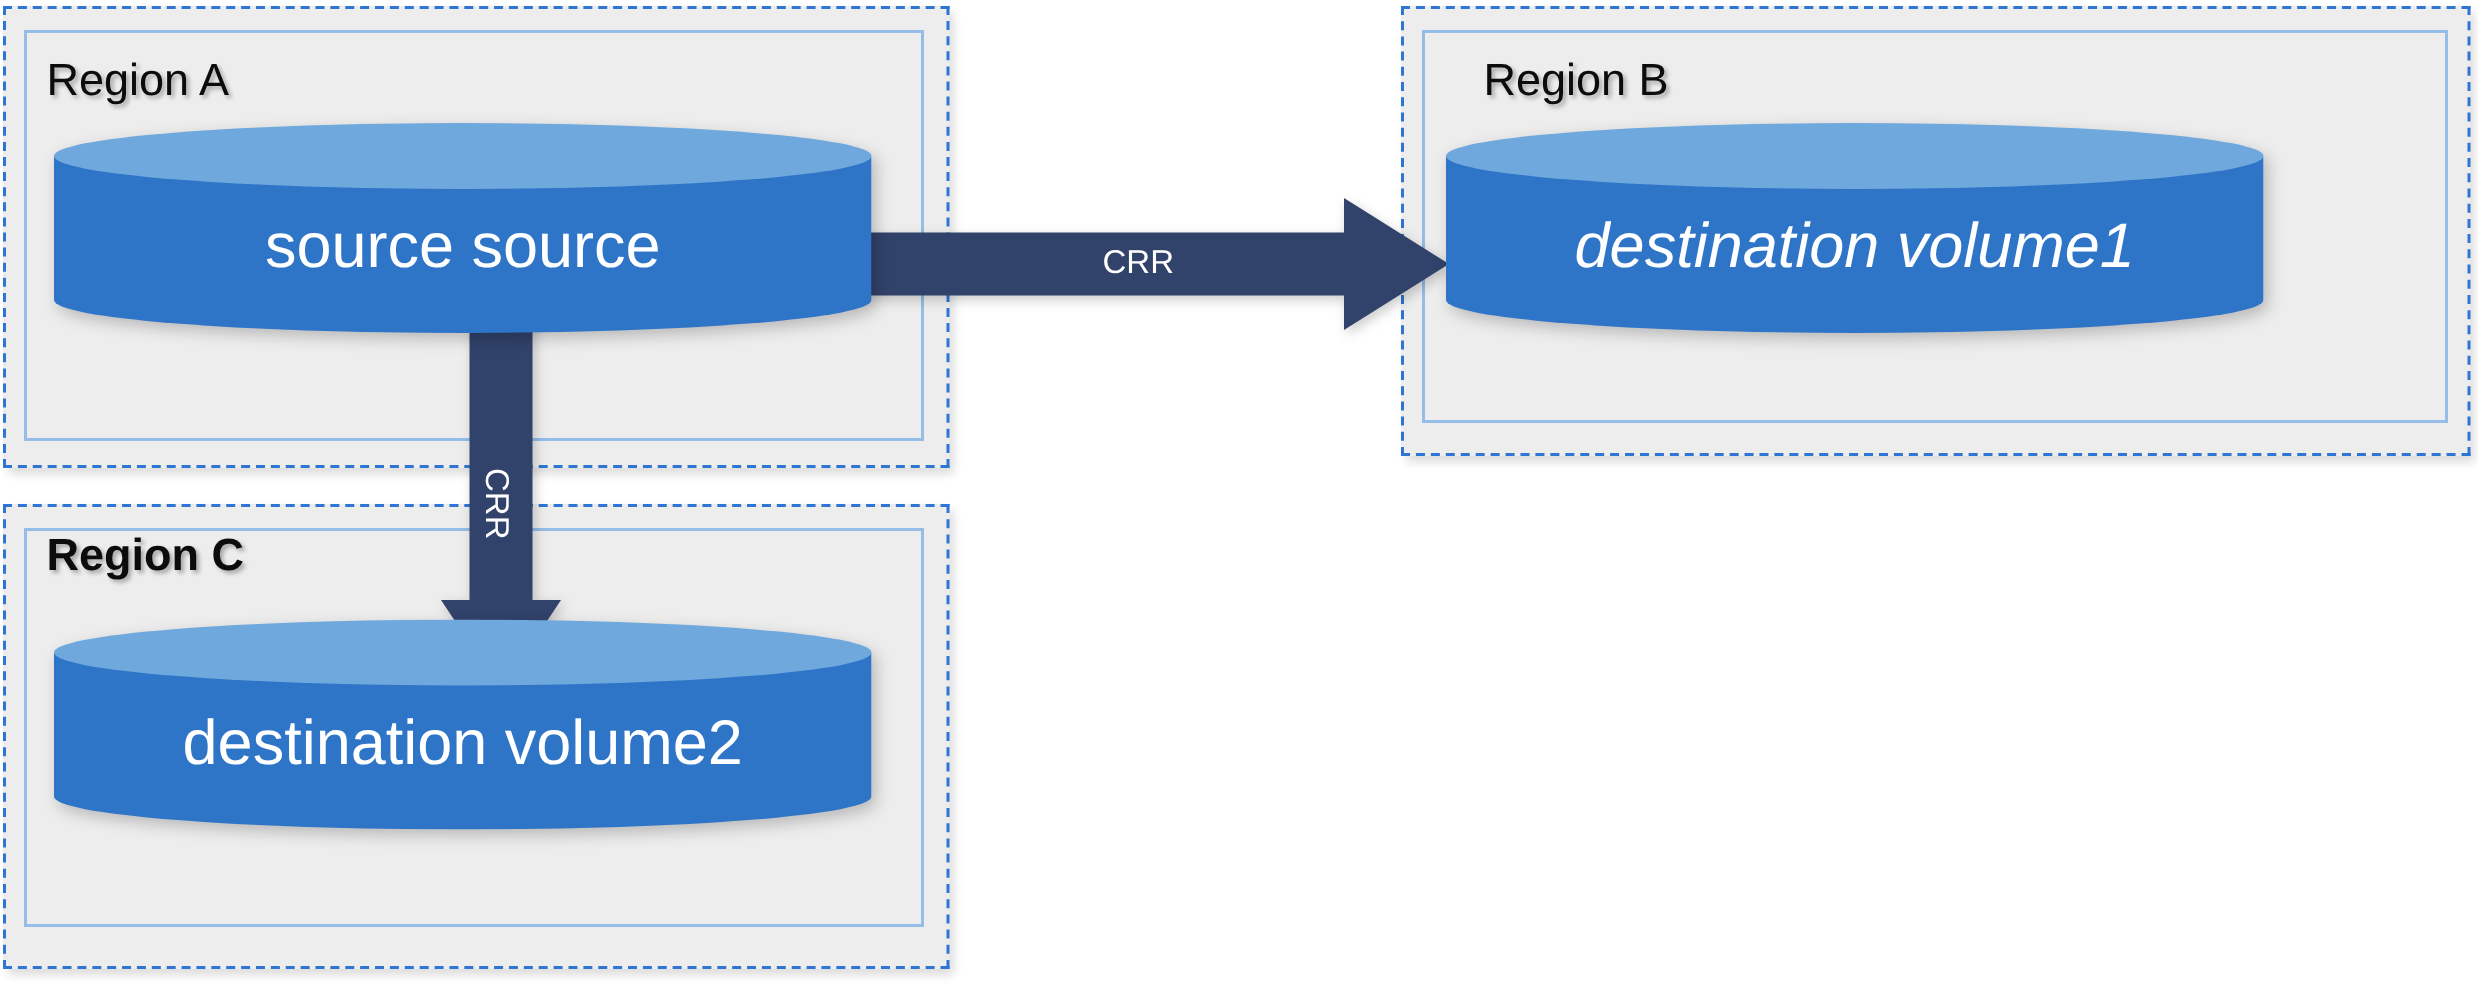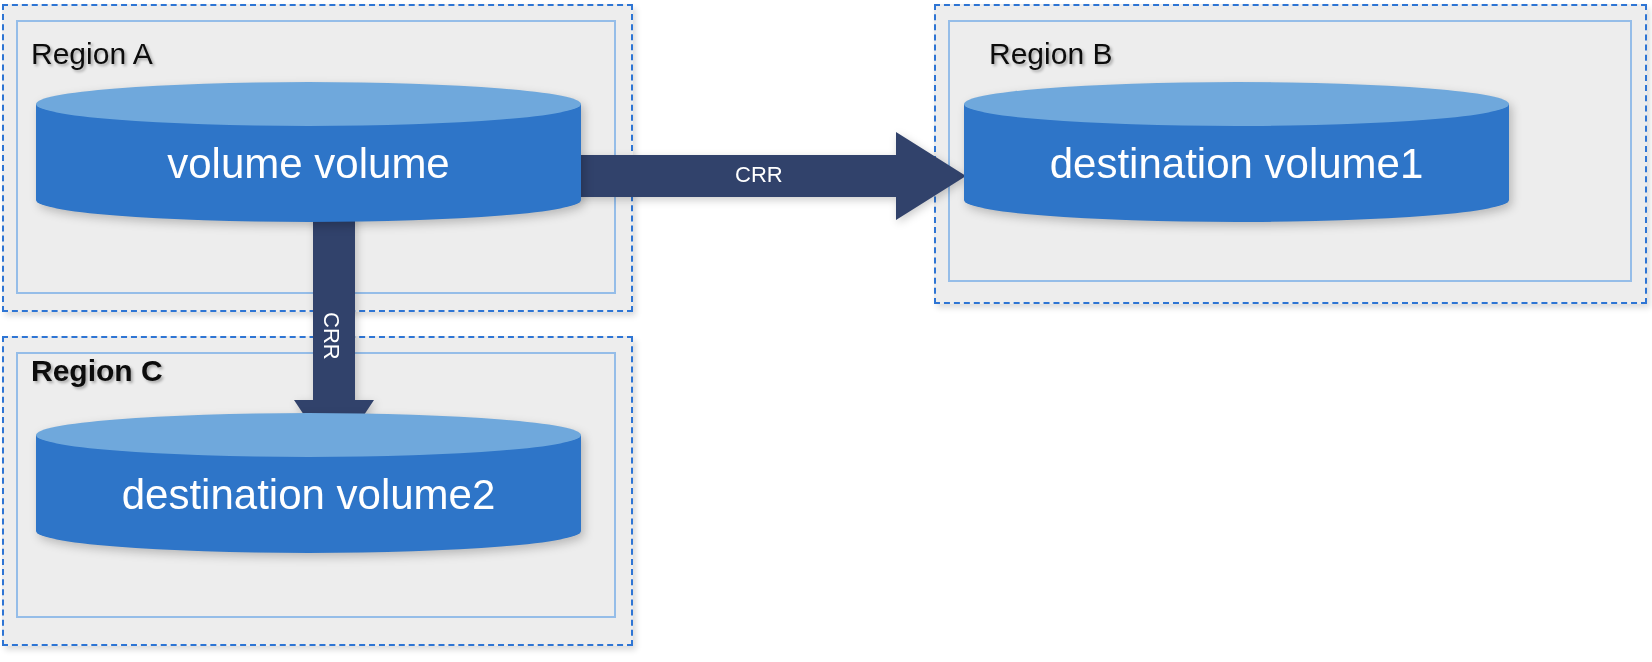--- a/index.html
+++ b/index.html
@@ -121,29 +121,29 @@
     </svg>
   </div>
   <div class="arrow-label-v" style="left:343px; top:312px;">CRR</div>
 
   <div class="cylinder" style="left:36px; top:82px; width:545px; height:140px;">
     <svg viewBox="0 0 545 140" preserveAspectRatio="none" aria-hidden="true">
       <path d="M0,22 L0,118 A272.5,22 0 0 0 545,118 L545,22 Z" fill="#2E75C8"></path>
       <ellipse cx="272.5" cy="22" rx="272.5" ry="22" fill="#6FA8DC"></ellipse>
     </svg>
   </div>
-  <div class="cyl-label" style="left:36px; top:141px; width:545px;">volume volume</div>
+  <div class="cyl-label" style="left:36px; top:141px; width:545px;">source source</div>
 
   <div class="cylinder" style="left:964px; top:82px; width:545px; height:140px;">
     <svg viewBox="0 0 545 140" preserveAspectRatio="none" aria-hidden="true">
       <path d="M0,22 L0,118 A272.5,22 0 0 0 545,118 L545,22 Z" fill="#2E75C8"></path>
       <ellipse cx="272.5" cy="22" rx="272.5" ry="22" fill="#6FA8DC"></ellipse>
     </svg>
   </div>
-  <div class="cyl-label" style="left:964px; top:141px; width:545px;">destination volume1</div>
+  <div class="cyl-label" style="left:964px; top:141px; width:545px;font-style:italic;">destination volume1</div>
 
   <div class="cylinder" style="left:36px; top:413px; width:545px; height:140px;">
     <svg viewBox="0 0 545 140" preserveAspectRatio="none" aria-hidden="true">
       <path d="M0,22 L0,118 A272.5,22 0 0 0 545,118 L545,22 Z" fill="#2E75C8"></path>
       <ellipse cx="272.5" cy="22" rx="272.5" ry="22" fill="#6FA8DC"></ellipse>
     </svg>
   </div>
   <div class="cyl-label" style="left:36px; top:472px; width:545px;">destination volume2</div>
 
 </div>

